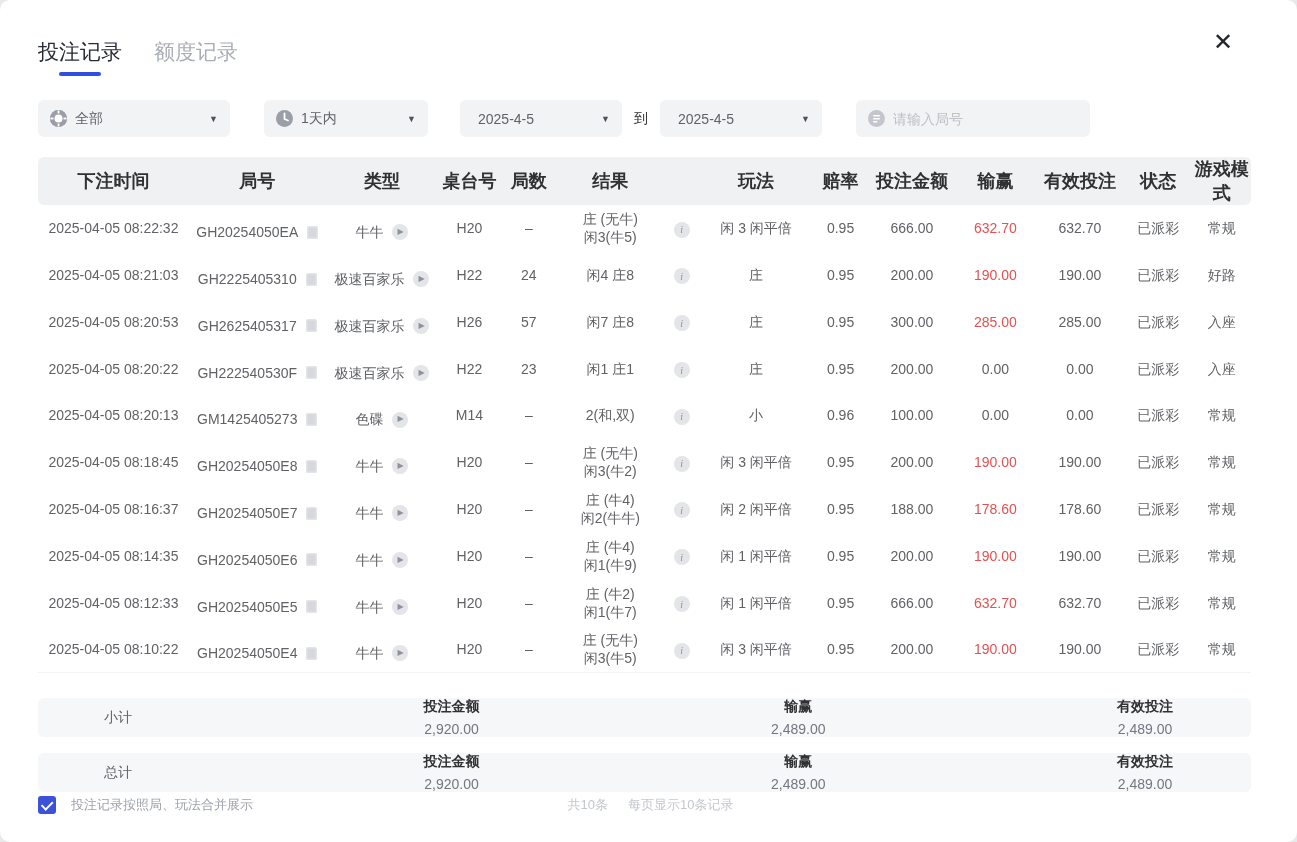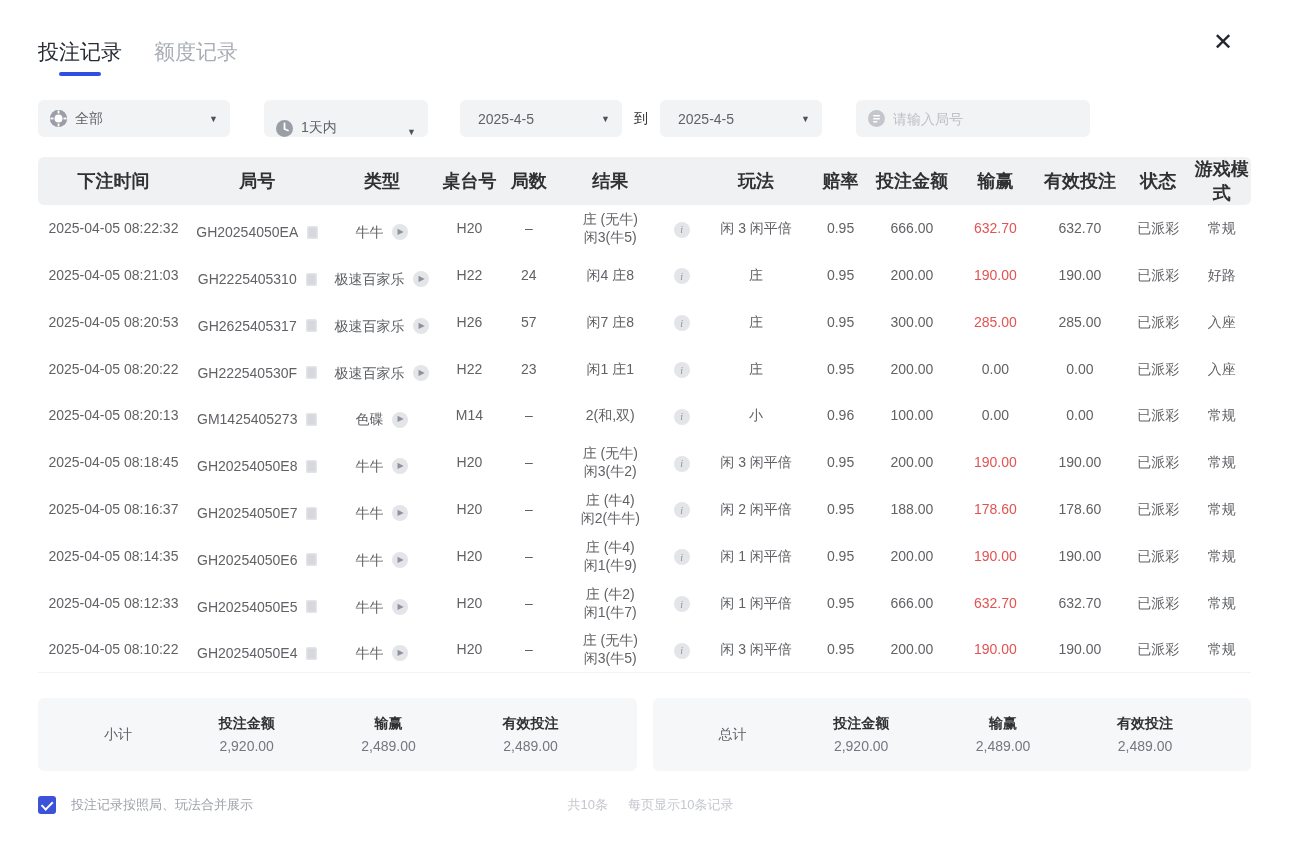--- a/index.html
+++ b/index.html
@@ -5,21 +5,21 @@
   * { margin:0; padding:0; box-sizing:border-box; }
   html,body { width:1297px; height:842px; }
   body {
     font-family:"Liberation Sans","DejaVu Sans",sans-serif;
     background:#e8e9eb;
     color:#606266;
     overflow:hidden;
   }
   .modal {
     position:relative; width:1297px; height:842px;
-    background:#ffffff; border-radius:0;
+    background:#ffffff; border-radius:10px;
     padding:38px 46px 0 38px;
   }
   
   .header-row { display:flex; align-items:flex-start; }
   .tabs { display:flex; gap:32px; }
   .tab { font-size:21px; color:#a9adb5; cursor:pointer; position:relative; padding-bottom:12px; }
   .tab.active { color:#272b33; font-weight:500; }
   .tab.active::after {
     content:""; position:absolute; left:50%; transform:translateX(-50%);
     bottom:2px; width:42px; height:4px; border-radius:2px; background:#2f4fe0;
@@ -31,21 +31,21 @@
   
   .filters { display:flex; align-items:center; margin-top:22px; }
   .pill {
     height:37px; background:#f2f3f5; border-radius:6px;
     display:flex; align-items:center; font-size:14px; color:#606266;
     padding:0 12px; cursor:pointer;
   }
   .pill .caret { margin-left:auto; font-size:9px; color:#4d5159; }
   .circle-ico { width:17px; height:17px; margin-right:8px; flex:none; }
   .f-cat { width:192px; }
-  .f-time { width:164px; margin-left:34px;align-items:flex-end; }
+  .f-time { width:164px; margin-left:34px; }
   .f-date { width:162px; padding-left:18px; }
   .f-date1 { margin-left:32px; }
   .to-label { margin:0 12px; font-size:14px; color:#303133; }
   .f-search { width:234px; margin-left:34px; background:#f2f3f5; border-radius:6px; height:37px; display:flex; align-items:center; padding:0 12px; }
   .f-search input {
     border:none; outline:none; background:transparent; font-size:14px;
     color:#606266; width:100%; font-family:inherit;
   }
   .f-search input::placeholder { color:#bcc0c7; }
   .query-btn {
@@ -72,21 +72,21 @@
     width:11px; height:13px; background:#d6d8dd; border-radius:2.5px;
     box-shadow:inset 0 0 0 1.5px #e3e4e8; cursor:pointer; flex:none;
   }
   .round-ico {
     width:16px; height:16px; border-radius:50%; background:#e4e5e9;
     color:#8e929b; font-size:8px; display:inline-flex; align-items:center;
     justify-content:center; cursor:pointer; flex:none;
   }
   .info-ico { font-size:10px; font-style:italic; font-family:"Liberation Serif",serif; }
   
-  .summary-row { display:flex; gap:16px; margin-top:25px; }
+  .summary-row { display:flex; gap:16px; margin-top:25px;flex-direction:column; }
   .summary-block {
     flex:1; height:73px; background:#f6f7f9; border-radius:6px;
     display:flex; align-items:center; padding:0 78px 0 66px;
     justify-content:space-between;
   }
   .summary-label { font-size:14px; color:#606266; }
   .sum-item { text-align:center; }
   .sum-item .lab { font-size:14px; color:#303133; font-weight:bold; margin-bottom:5px; }
   .sum-item .val { font-size:14px; color:#73777f; }
   

